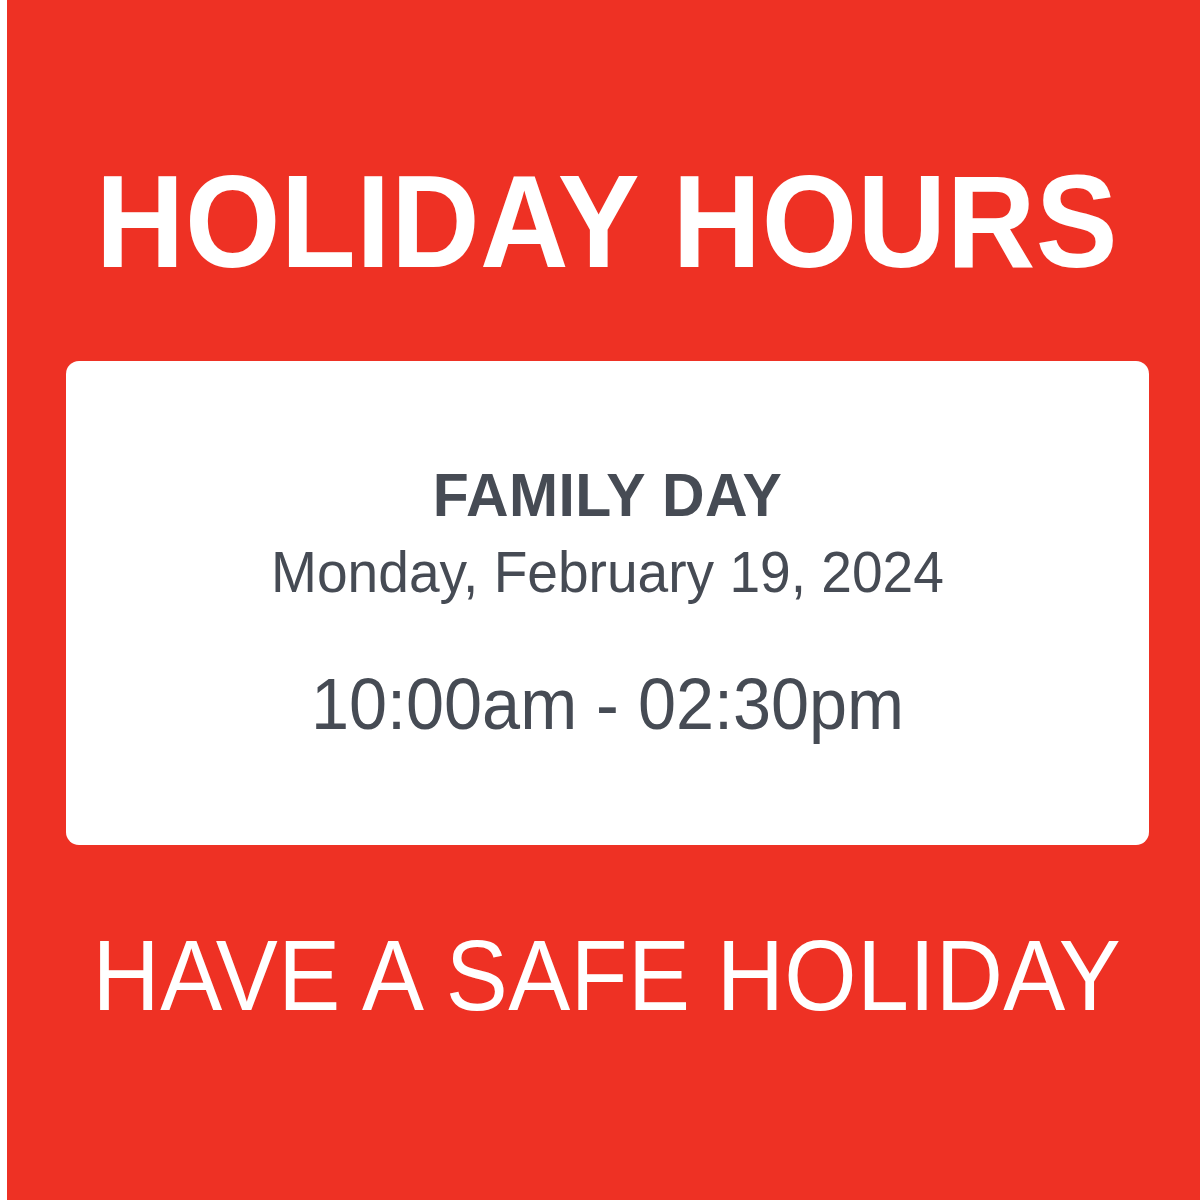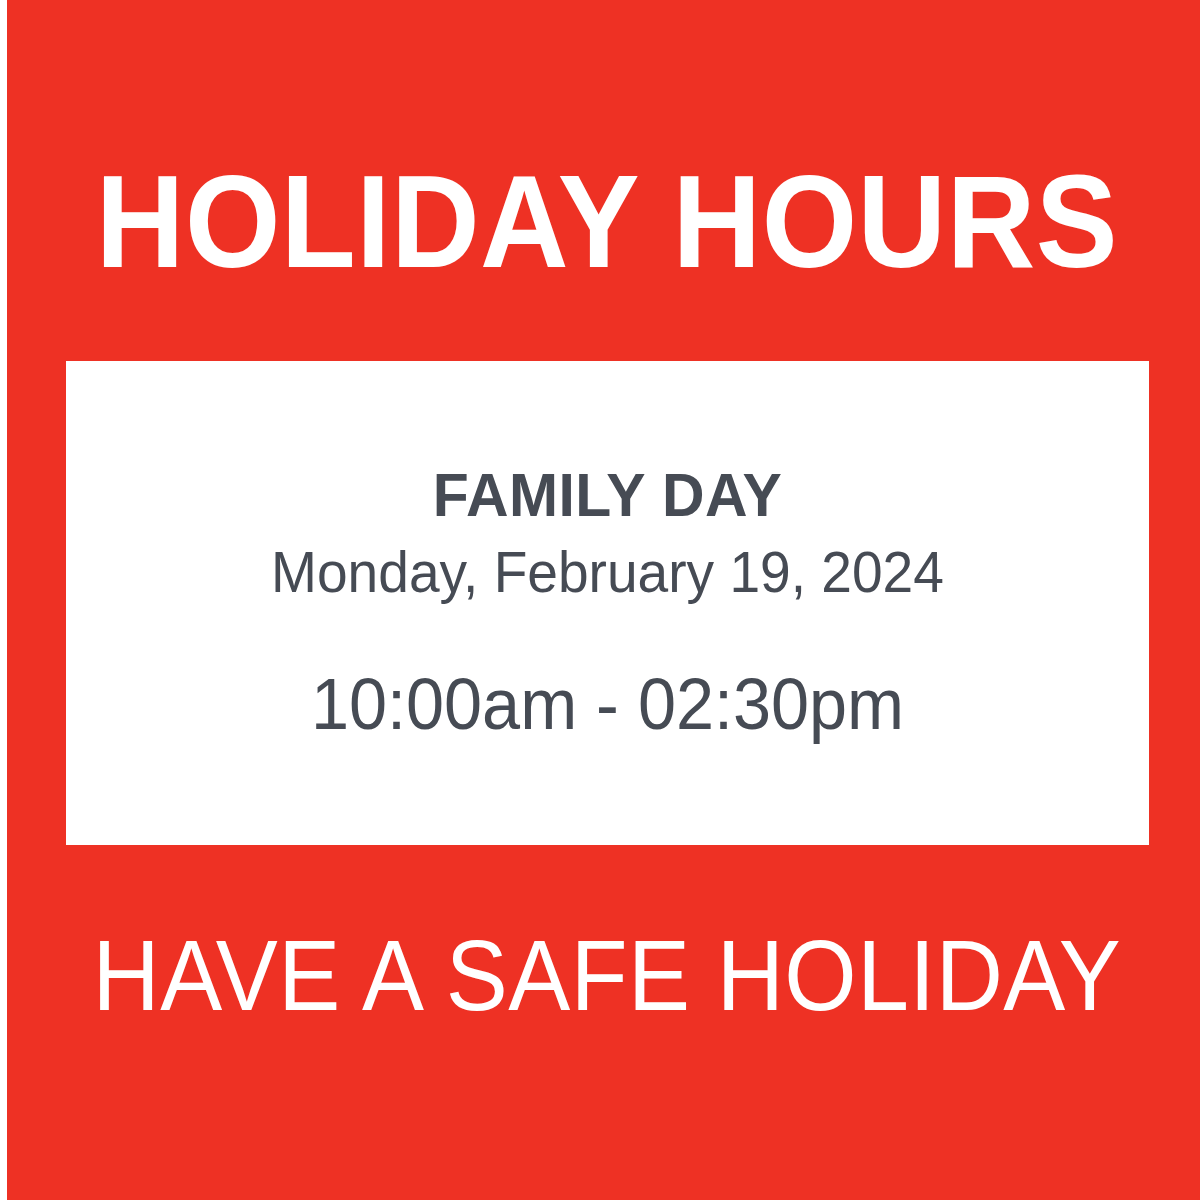--- a/index.html
+++ b/index.html
@@ -47,20 +47,21 @@
     top: 361px;
     width: 1083px;
     height: 484px;
     background: #ffffff;
     display: flex;
     flex-direction: column;
     align-items: center;
     justify-content: center;
     box-sizing: border-box;
     padding: 0 40px;
+    border-radius: 13px;
   }
 
   .card-stack {
     width: 100%;
     text-align: center;
     color: #464b54;
   }
 
   .occasion {
     font-size: 62px;

